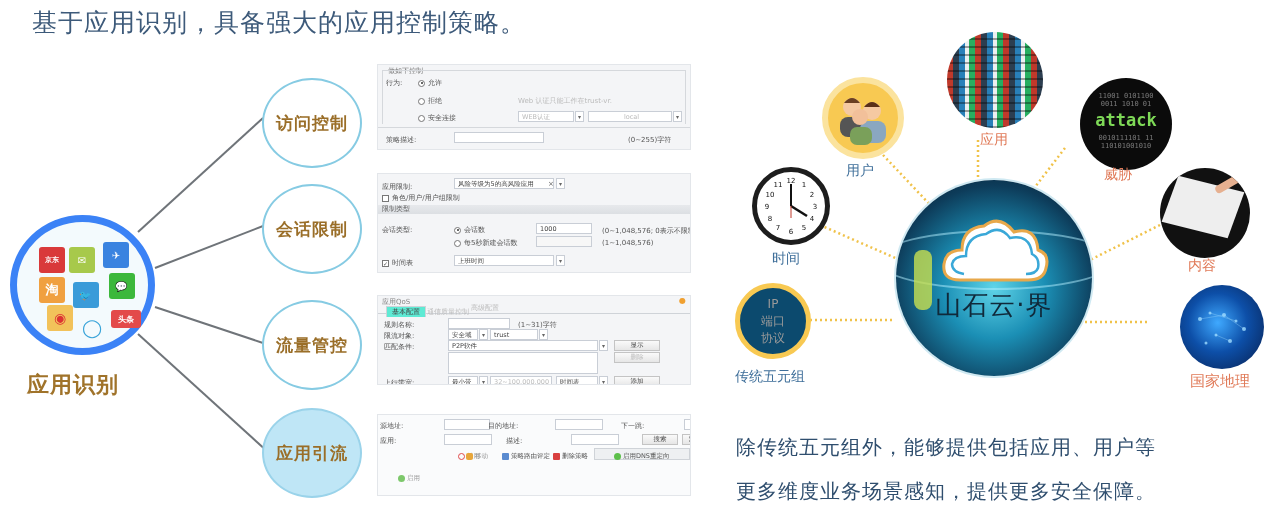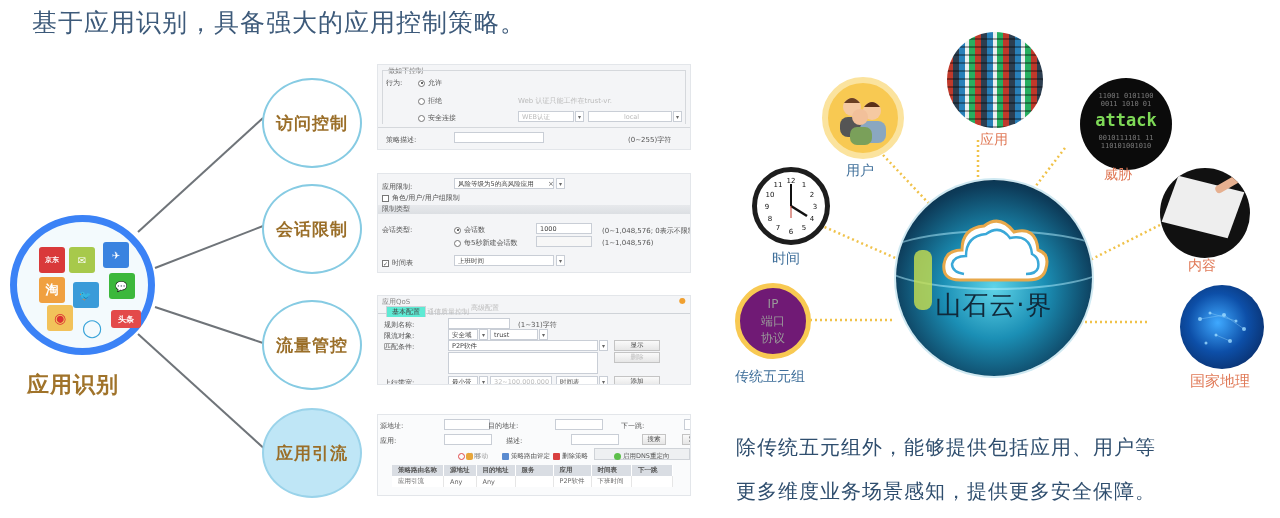--- a/index.html
+++ b/index.html
@@ -209,54 +209,30 @@
   <div class="row" style="left:2px;top:6px;">源地址:</div>
   <div class="box" style="left:66px;top:4px;width:46px;"></div>
   <div class="row" style="left:110px;top:6px;">目的地址:</div>
   <div class="box" style="left:177px;top:4px;width:48px;"></div>
   <div class="row" style="left:243px;top:6px;">下一跳:</div>
   <div class="box" style="left:306px;top:4px;width:20px;"></div>
   <div class="row" style="left:2px;top:21px;">应用:</div>
   <div class="box" style="left:66px;top:19px;width:48px;"></div>
   <div class="row" style="left:128px;top:21px;">描述:</div>
   <div class="box" style="left:193px;top:19px;width:48px;"></div>
-  <div class="btn" style="left:264px;top:19px;width:24px;">搜索</div>
+  <div class="btn" style="left:264px;top:19px;width:36px;">搜索</div>
   <div class="btn" style="left:304px;top:19px;width:20px;">清</div>
 
   <div class="toolbar-btn" style="left:20px;top:35px;margin-top:22px;"><span class="ic" style="background:#7dc86b;"></span><span>启用</span></div>
   <div class="toolbar-btn" style="left:52px;top:35px;padding-left:28px;"><span class="ic" style="border:1.5px solid #e04a4a;"></span><span>禁用</span></div>
   <div class="toolbar-btn" style="left:88px;top:35px;"><span class="ic" style="background:#e8a63a;border-radius:2px;"></span><span>移动</span></div>
   <div class="toolbar-btn strong" style="left:124px;top:35px;"><span class="ic" style="background:#5a8bd0;border-radius:1px;"></span><span>策略路由评定</span></div>
   <div class="toolbar-btn strong" style="left:175px;top:35px;"><span class="ic" style="background:#d94040;border-radius:1px;"></span><span>删除策略</span></div>
   <div class="toolbar-btn strong" style="left:216px;top:33px;padding:1px 19px;border:1px solid #cfd3d8;background:#eef0f2;"><span class="ic" style="background:#5cbf4a;"></span><span>启用DNS重定向</span></div>
 
-  <table style="left:14px;top:50px;">
-    <thead>
-      <tr>
-        <th>策略路由名称</th>
-        <th>源地址</th>
-        <th>目的地址</th>
-        <th style="padding-right:18px;">服务</th>
-        <th style="padding-right:18px;">应用</th>
-        <th style="padding-right:14px;">时间表</th>
-        <th style="padding-right:14px;">下一跳</th>
-      </tr>
-    </thead>
-    <tbody>
-      <tr>
-        <td>应用引流</td>
-        <td>Any</td>
-        <td>Any</td>
-        <td></td>
-        <td>P2P软件</td>
-        <td>下班时间</td>
-        <td></td>
-      </tr>
-    </tbody>
-  </table>
 </div>
 
 <svg class="right-lines" viewBox="0 0 560 380">
   <g stroke="#f0c24a" stroke-width="2.5" stroke-dasharray="2 3" fill="none">
     <line x1="163" y1="125" x2="215" y2="180"></line>
     <line x1="258" y1="110" x2="258" y2="150"></line>
     <line x1="345" y1="118" x2="305" y2="170"></line>
     <line x1="100" y1="195" x2="180" y2="230"></line>
     <line x1="440" y1="195" x2="350" y2="240"></line>
     <line x1="90" y1="290" x2="175" y2="290"></line>
@@ -322,21 +298,21 @@
   </svg>
 </div>
 <div class="sat-label blue" style="left:772px;top:250px;">时间</div>
 
 <div class="sat" style="left:1160px;top:168px;width:90px;height:90px;background:#111;">
   <div style="position:absolute;left:10px;top:16px;width:66px;height:46px;background:#eee;transform:skew(-20deg,14deg);"></div>
   <div style="position:absolute;left:54px;top:12px;width:28px;height:8px;background:#e6b090;border-radius:4px;transform:rotate(-30deg);"></div>
 </div>
 <div class="sat-label red" style="left:1188px;top:257px;">内容</div>
 
-<div class="sat" style="left:735px;top:283px;width:76px;height:76px;background:#701a75;border:5px solid #f8c952;display:flex;flex-direction:column;align-items:center;justify-content:center;">
+<div class="sat" style="left:735px;top:283px;width:76px;height:76px;background:#0c4a6e;border:5px solid #f8c952;display:flex;flex-direction:column;align-items:center;justify-content:center;">
   <div style="font-size:12px;color:#999;line-height:17px;">IP</div>
   <div style="font-size:12px;color:#999;line-height:17px;">端口</div>
   <div style="font-size:12px;color:#999;line-height:17px;">协议</div>
 </div>
 <div class="sat-label blue" style="left:735px;top:368px;">传统五元组</div>
 
 <div class="sat" style="left:1180px;top:285px;width:84px;height:84px;background:radial-gradient(circle at 45% 45%,#3fa9ff 0%,#0d4fa8 45%,#071d4a 100%);">
   <svg width="84" height="84" viewBox="0 0 84 84">
     <g fill="#9fdcff" opacity="0.8">
       <circle cx="20" cy="34" r="2"></circle>

